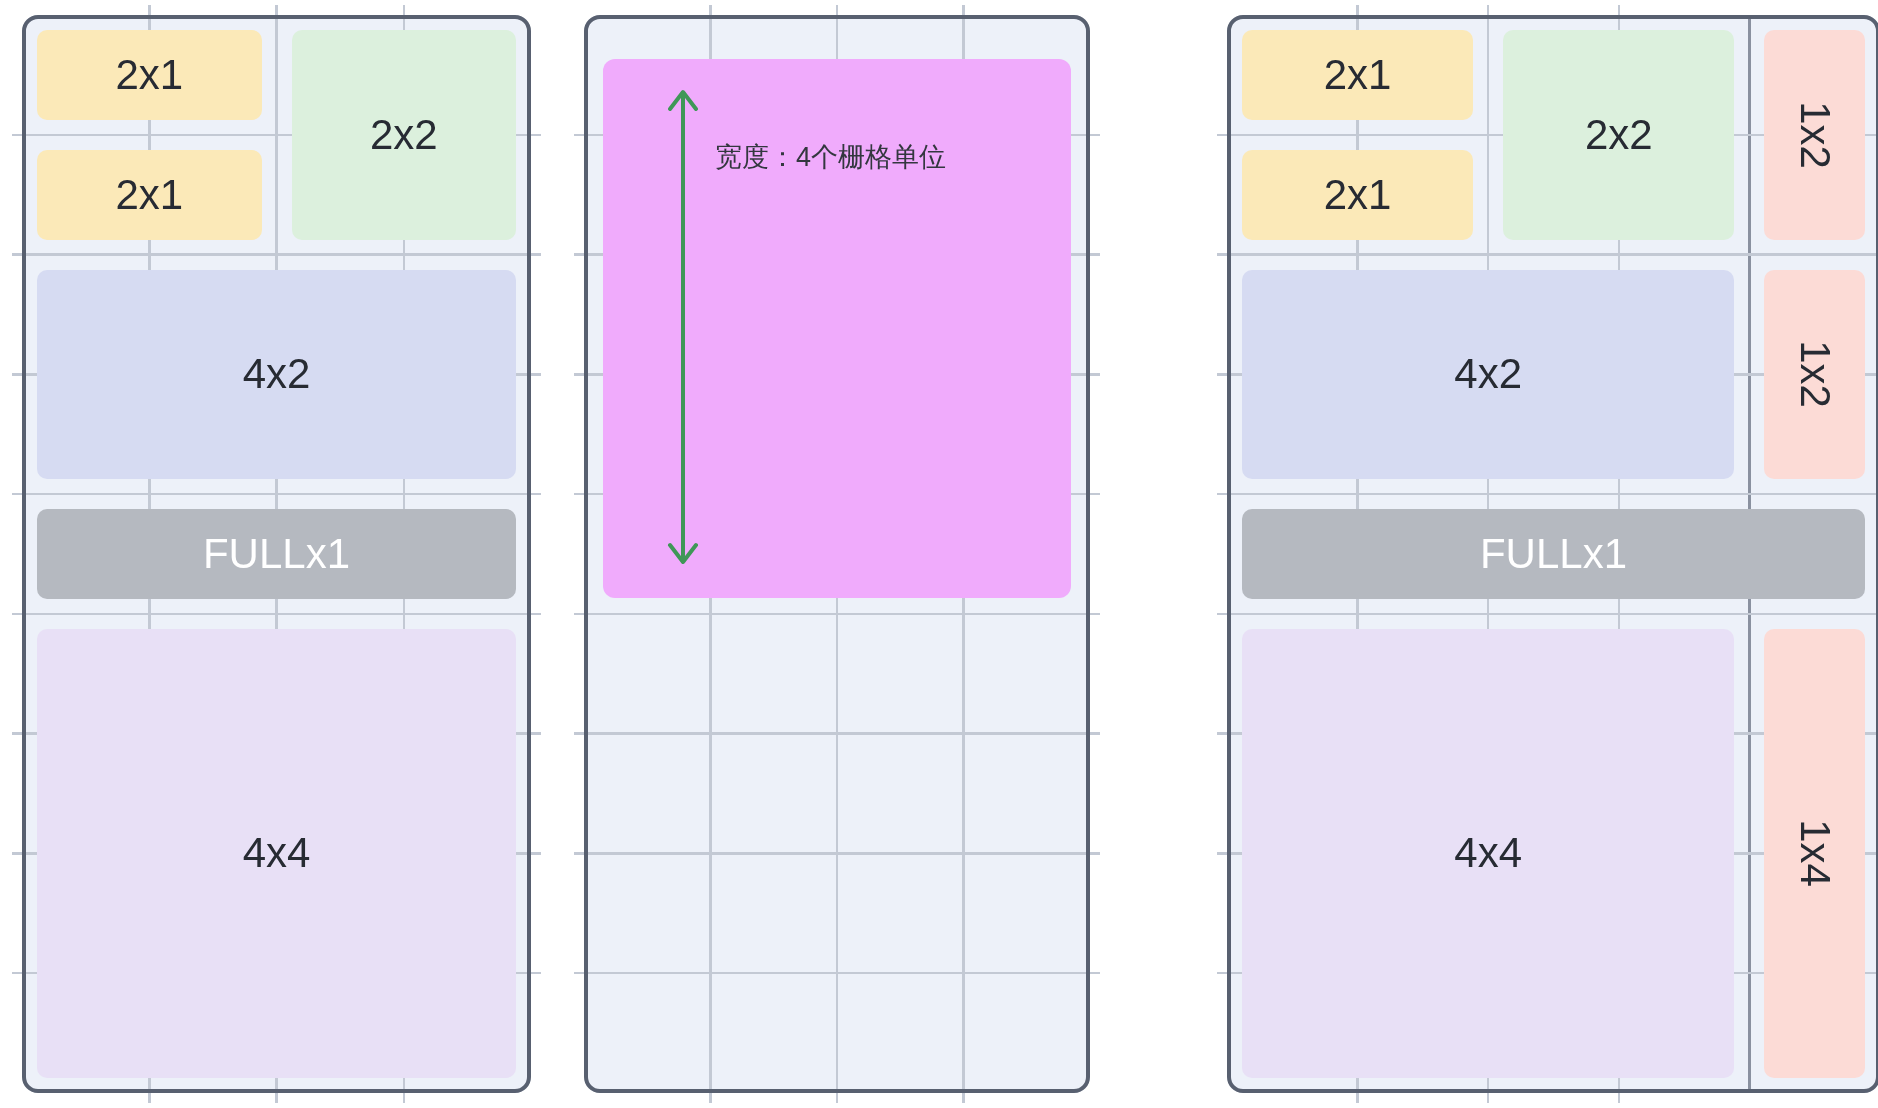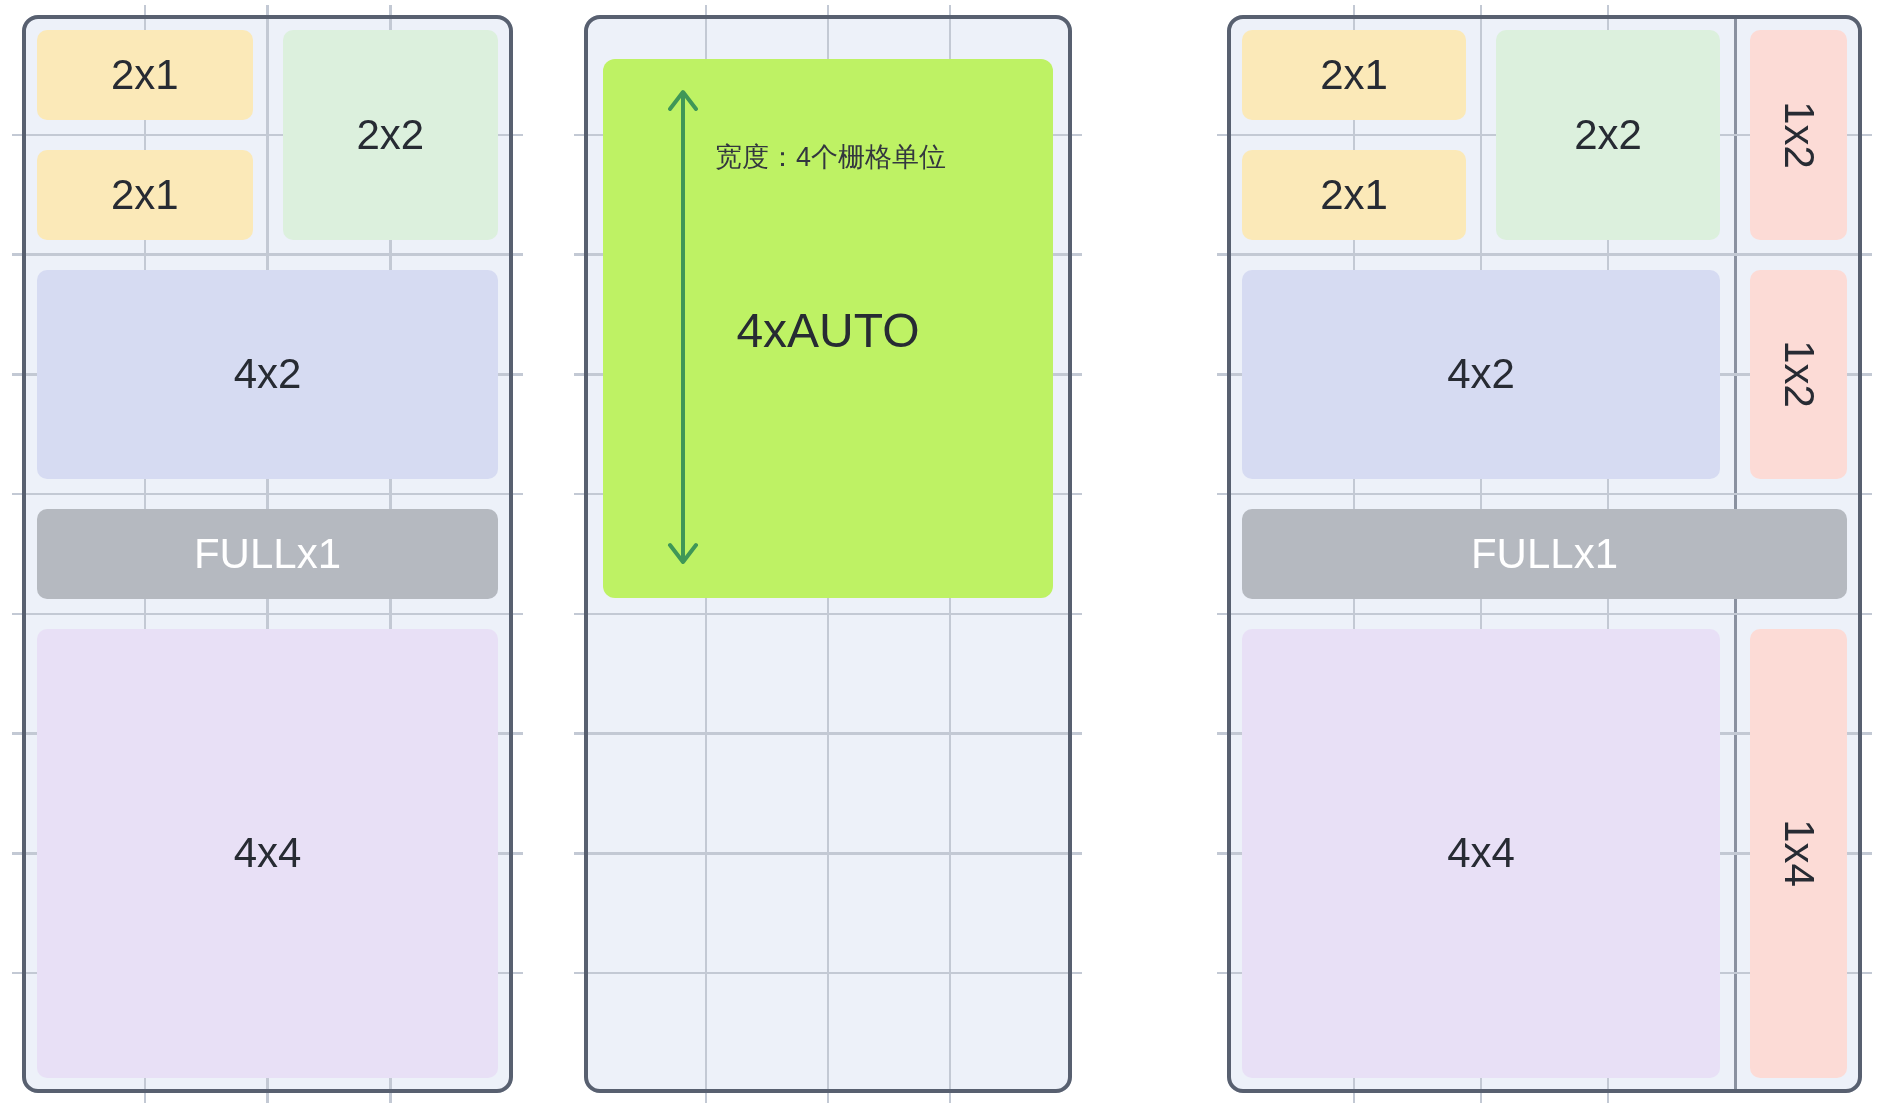--- a/index.html
+++ b/index.html
@@ -1,19 +1,19 @@
 <!DOCTYPE html>
 <html><head>
 <meta charset="utf-8">
 <style>
   html,body { margin:0; padding:0; background:#ffffff; }
   body { font-family:"Liberation Sans","DejaVu Sans",sans-serif; }
   .canvas { position:relative; width:1878px; height:1108px; background:#ffffff; overflow:hidden; }
 
-  .panel { position:absolute; top:15px; height:1078px; }
+  .panel { position:absolute; top:15px; height:1078px;padding-left:18px; }
   .panel-0 { left:22px;   width:491px; }
   .panel-1 { left:584px;  width:488px; }
   .panel-2 { left:1227px; width:635px; }
 
   .panel-bg { position:absolute; inset:0; border-radius:16px; }
   .panel-border { position:absolute; inset:0; border:4px solid #586070; border-radius:16px; pointer-events:none; }
 
   .vline { position:absolute; top:-10px; bottom:-10px; width:2.5px; }
   .hline { position:absolute; left:-10px; right:-10px; height:2.5px; }
   .divider { position:absolute; top:0; bottom:0; width:3px; }
@@ -70,28 +70,27 @@
       <div class="vline" style="left: calc(50% - 1.25px); background: rgb(195, 201, 212);"></div>
       <div class="vline" style="left: calc(75% - 1.25px); background: rgb(195, 201, 212);"></div>
       <div class="hline" style="top: calc(11.1111% - 1.25px); background: rgb(195, 201, 212);"></div>
       <div class="hline" style="top: calc(22.2222% - 1.25px); background: rgb(195, 201, 212);"></div>
       <div class="hline" style="top: calc(33.3333% - 1.25px); background: rgb(195, 201, 212);"></div>
       <div class="hline" style="top: calc(44.4444% - 1.25px); background: rgb(195, 201, 212);"></div>
       <div class="hline" style="top: calc(55.5556% - 1.25px); background: rgb(195, 201, 212);"></div>
       <div class="hline" style="top: calc(66.6667% - 1.25px); background: rgb(195, 201, 212);"></div>
       <div class="hline" style="top: calc(77.7778% - 1.25px); background: rgb(195, 201, 212);"></div>
       <div class="hline" style="top: calc(88.8889% - 1.25px); background: rgb(195, 201, 212);"></div>
-      <div class="auto-block" style="background: #bef264;">
+      <div class="auto-block" style="background: #f0abfc;">
         <svg width="44" height="500" viewBox="0 0 44 500" class="auto-arrow">
           <path d="M22 16 L22 484 M9 32 L22 15 L35 32 M9 468 L22 485 L35 468" stroke="#3f9757" stroke-width="4" fill="none" stroke-linecap="round" stroke-linejoin="round"></path>
         </svg>
         <div class="auto-notes" style="color: rgb(51, 55, 63);">
           <div>宽度：4个栅格单位</div>
         </div>
-        <div class="auto-big" style="color: rgb(39, 43, 51);">4xAUTO</div>
       </div>
       <div class="panel-border"></div>
     </section>
   <section class="panel panel-2">
       <div class="panel-bg" style="background: rgb(237, 241, 249);"></div>
       <div class="vline" style="left: calc(20% - 1.25px); background: rgb(195, 201, 212);"></div>
       <div class="vline" style="left: calc(40% - 1.25px); background: rgb(195, 201, 212);"></div>
       <div class="vline" style="left: calc(60% - 1.25px); background: rgb(195, 201, 212);"></div>
       <div class="divider" style="left: calc(80% - 1.5px); background: rgb(138, 145, 160);"></div>
       <div class="hline" style="top: calc(11.1111% - 1.25px); background: rgb(195, 201, 212);"></div>

